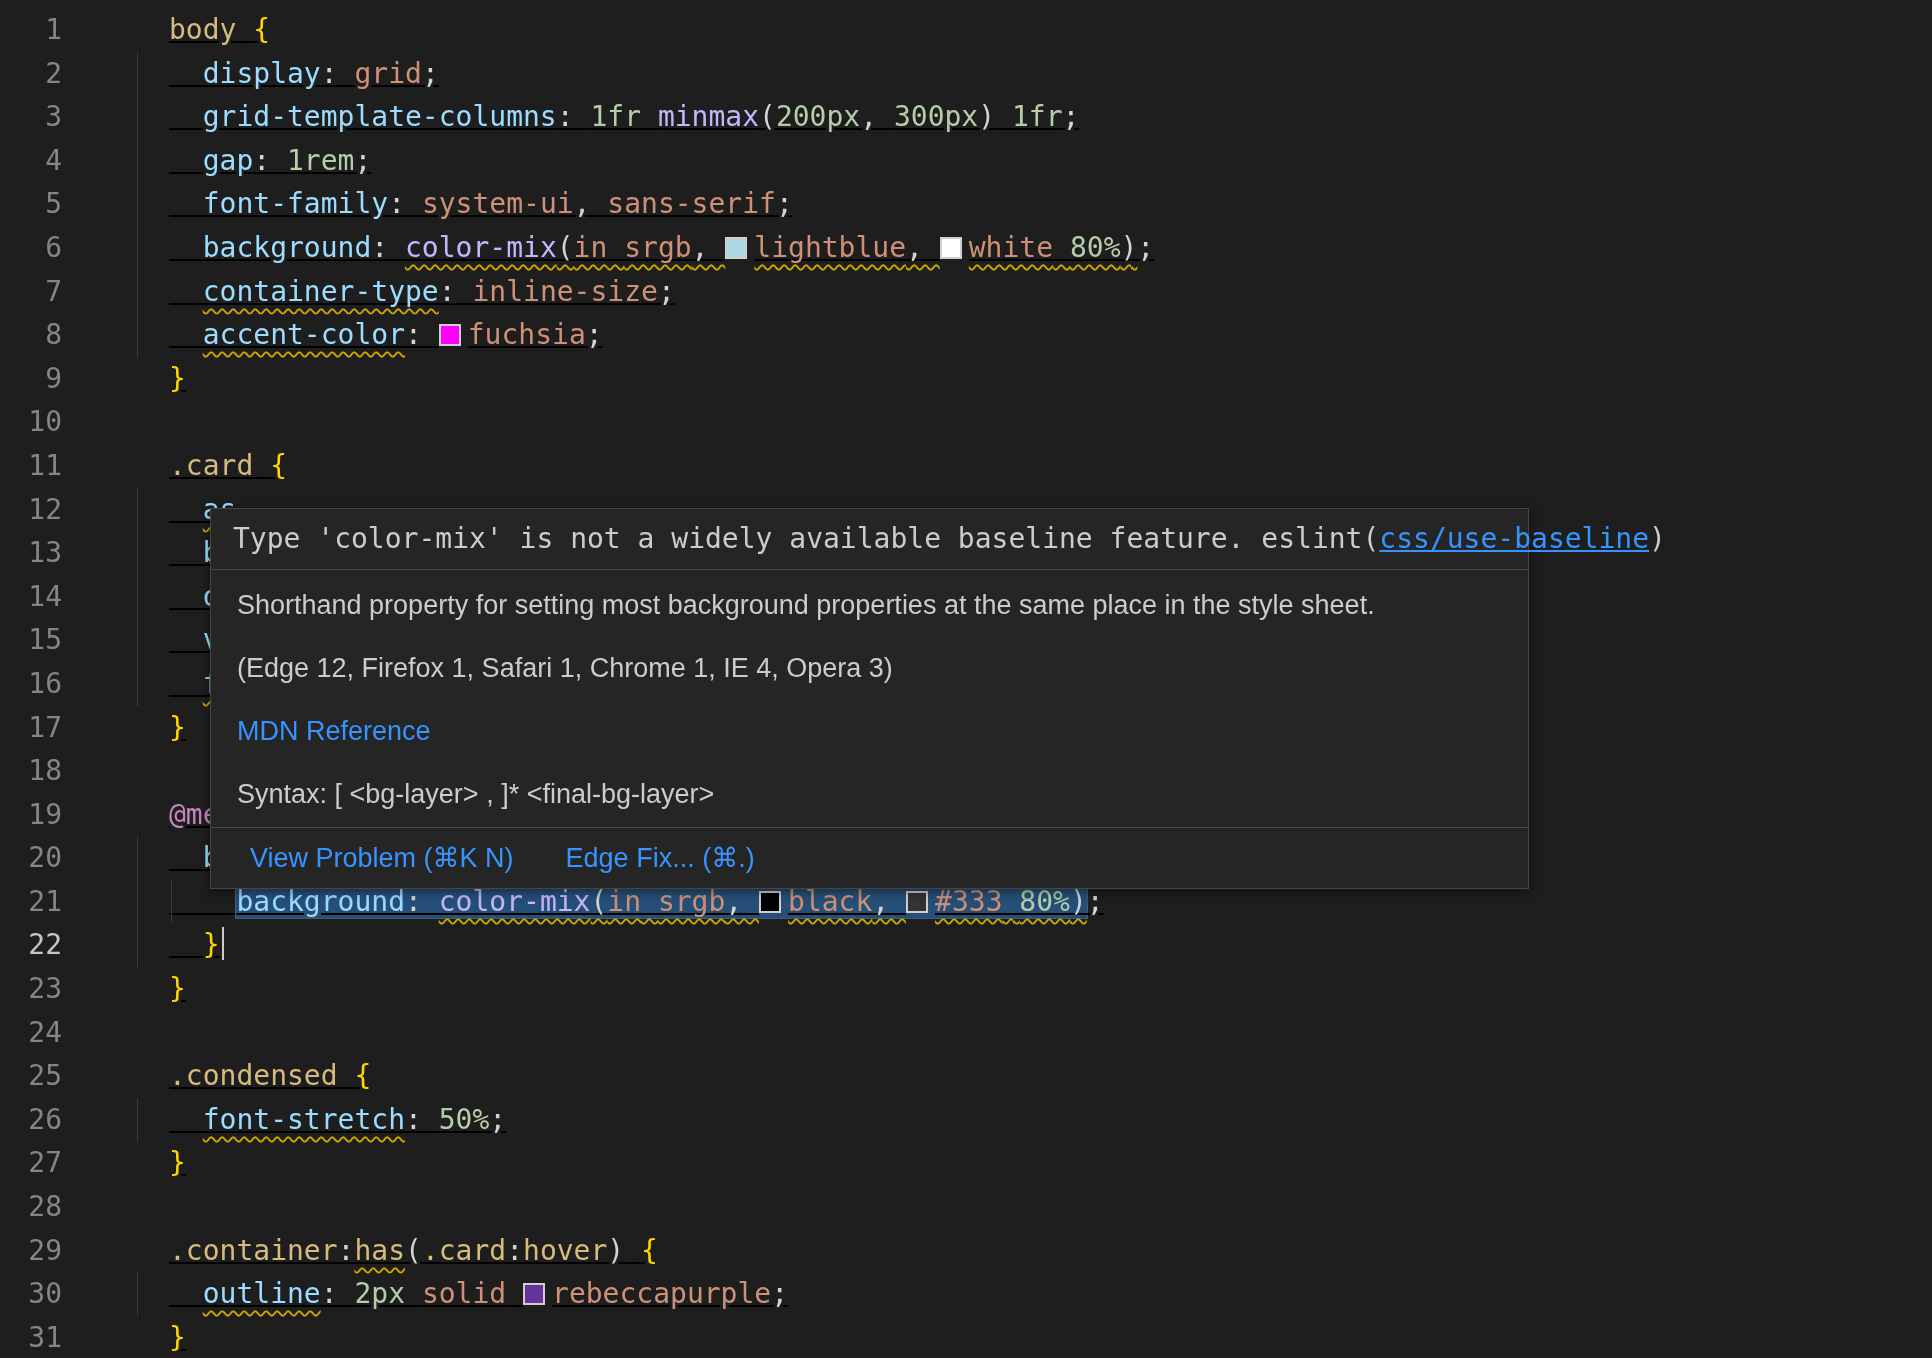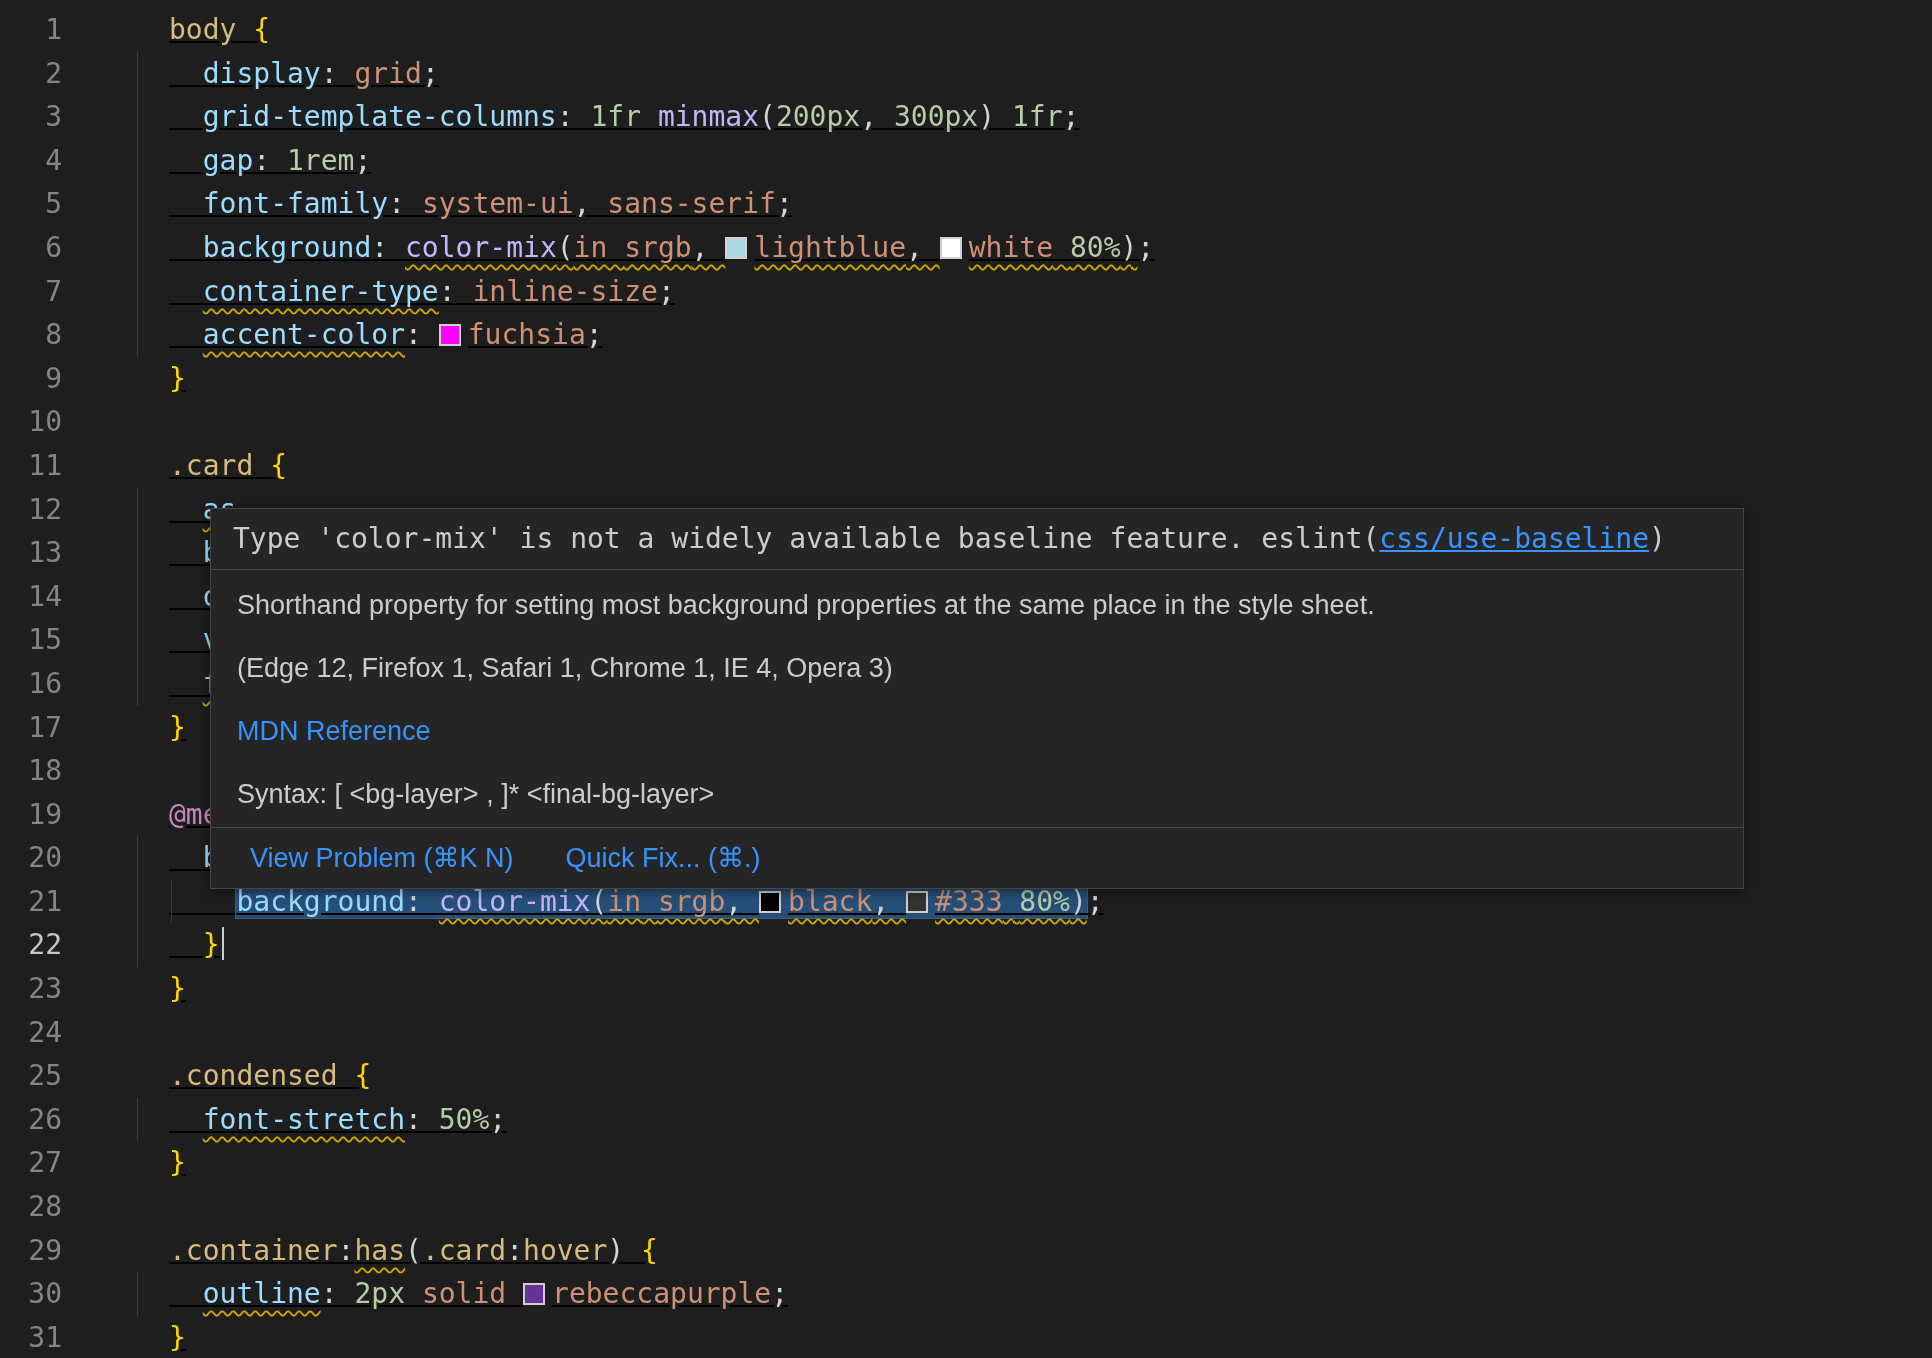--- a/index.html
+++ b/index.html
@@ -67,21 +67,21 @@
     display:inline-block;
     width:2px;height:33px;
     background:#cccccc;
     vertical-align:-6px;
     margin-left:2px;
   }
   
   #hover-tooltip{
     position:absolute;
     left:210px;top:508px;
-    width:1534px;
+    width:1319px;
     background:#252526;
     border:1px solid #454545;
     box-sizing:border-box;
     box-shadow:0 3px 10px rgba(0,0,0,.45);
     z-index:10;
     color:#cccccc;
   }
   .hover-msg{
     font-family:"DejaVu Sans Mono", monospace;
     font-size:28px;line-height:34px;
@@ -148,15 +148,15 @@
 <div id="hover-tooltip">
   <div class="hover-msg"><span>Type 'color-mix' is not a widely available baseline feature. eslint(</span><a class="link underlined">css/use-baseline</a><span>)</span></div>
   <div class="hover-doc">
     <p>Shorthand property for setting most background properties at the same place in the style sheet.</p>
     <p>(Edge 12, Firefox 1, Safari 1, Chrome 1, IE 4, Opera 3)</p>
     <p><a class="link">MDN Reference</a></p>
     <p>Syntax: [ &lt;bg-layer&gt; , ]* &lt;final-bg-layer&gt;</p>
   </div>
   <div class="hover-actions">
     <a class="link">View Problem (⌘K N)</a>
-    <a class="link">Quick Fix... (⌘.)</a>
+    <a class="link">Edge Fix... (⌘.)</a>
   </div>
 </div>
 
 </body></html>

